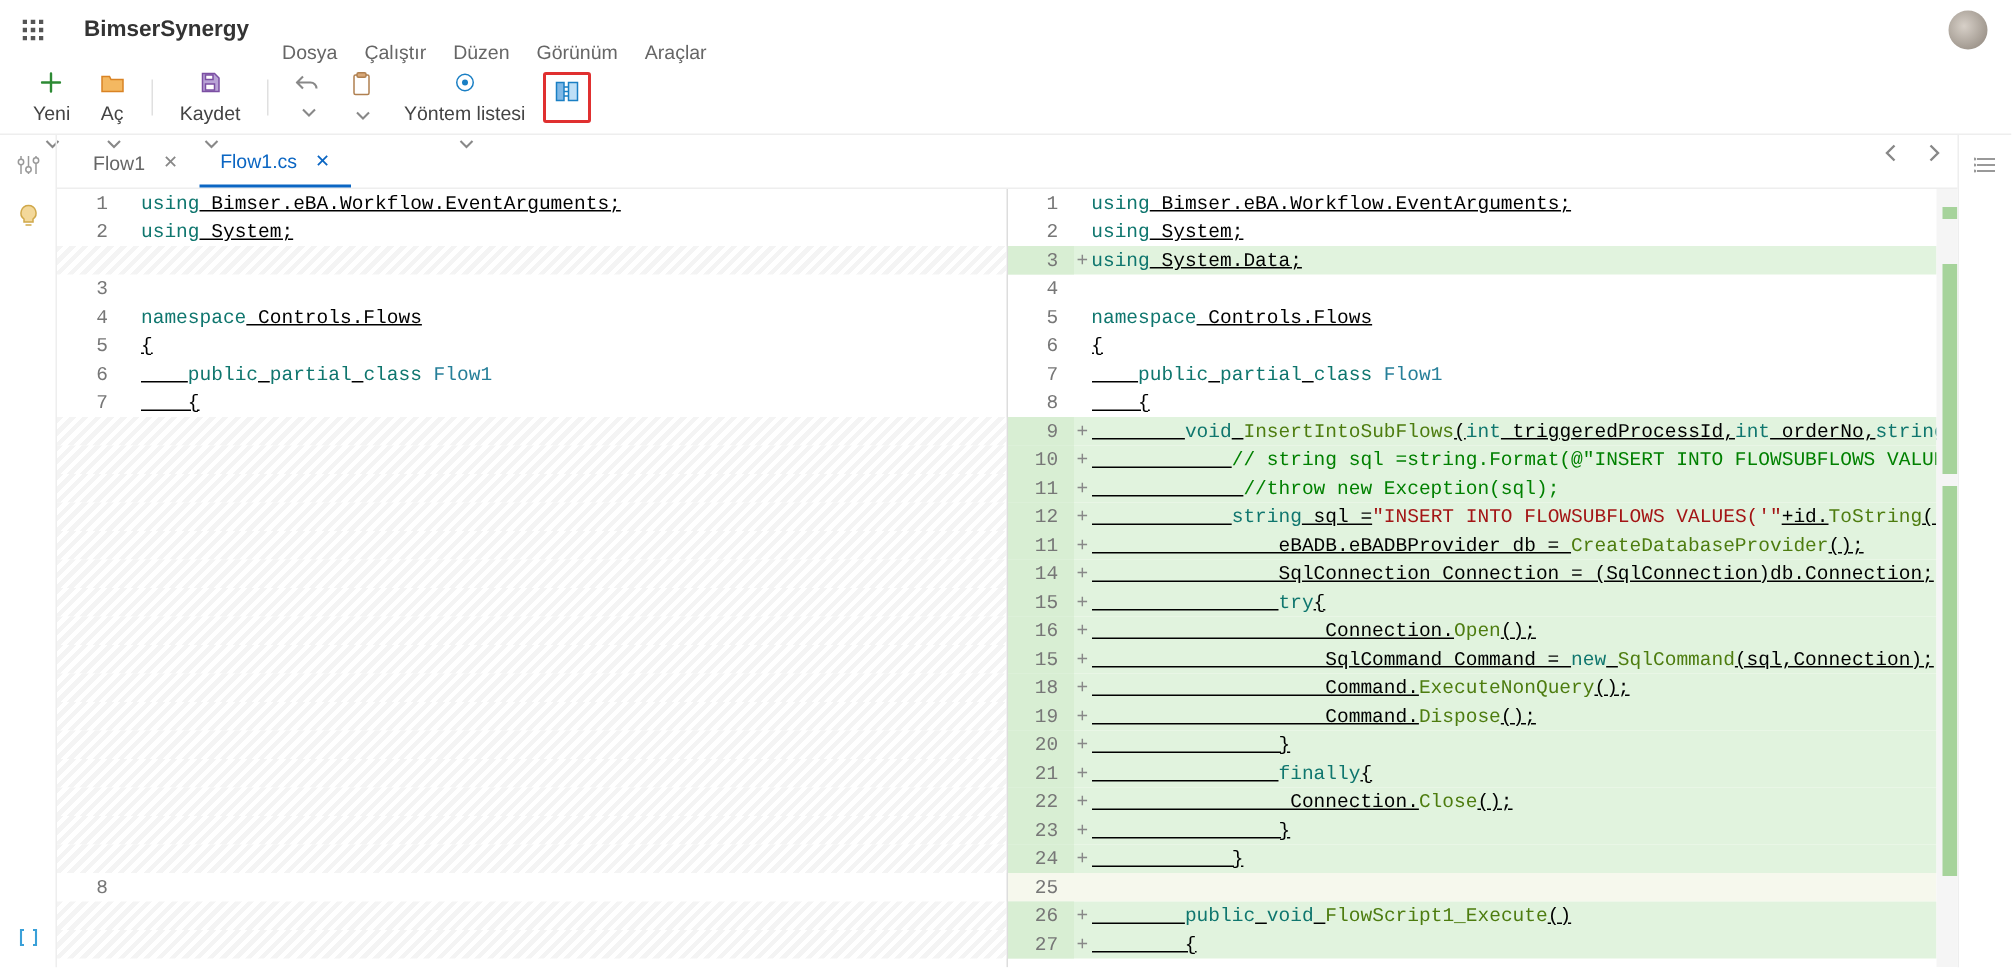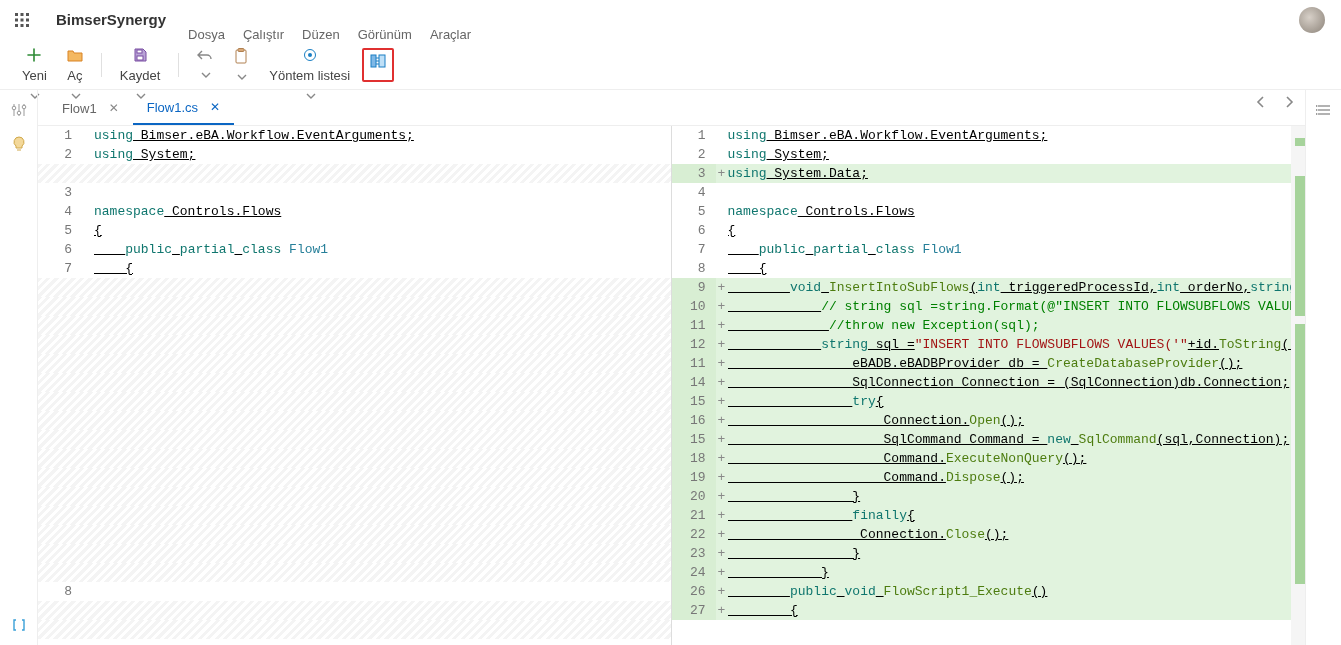--- a/index.html
+++ b/index.html
@@ -466,20 +466,25 @@
             <div class="row add">
               <div class="ln add-gutter">23</div>
               <div class="plus">+</div>
               <div class="txt"><span class="ns">                }</span></div>
             </div>
             <div class="row add">
               <div class="ln add-gutter">24</div>
               <div class="plus">+</div>
               <div class="txt"><span class="ns">            }</span></div>
             </div>
+            <div class="row hl-line">
+              <div class="ln">25</div>
+              <div class="plus"></div>
+              <div class="txt"></div>
+            </div>
             <div class="row add">
               <div class="ln add-gutter">26</div>
               <div class="plus">+</div>
               <div class="txt"><span class="ns">        </span><span class="kw">public</span><span class="ns"> </span><span class="kw">void</span><span class="ns"> </span><span class="fn">FlowScript1_Execute</span><span class="ns">()</span></div>
             </div>
             <div class="row add">
               <div class="ln add-gutter">27</div>
               <div class="plus">+</div>
               <div class="txt"><span class="ns">        {</span></div>
             </div>

